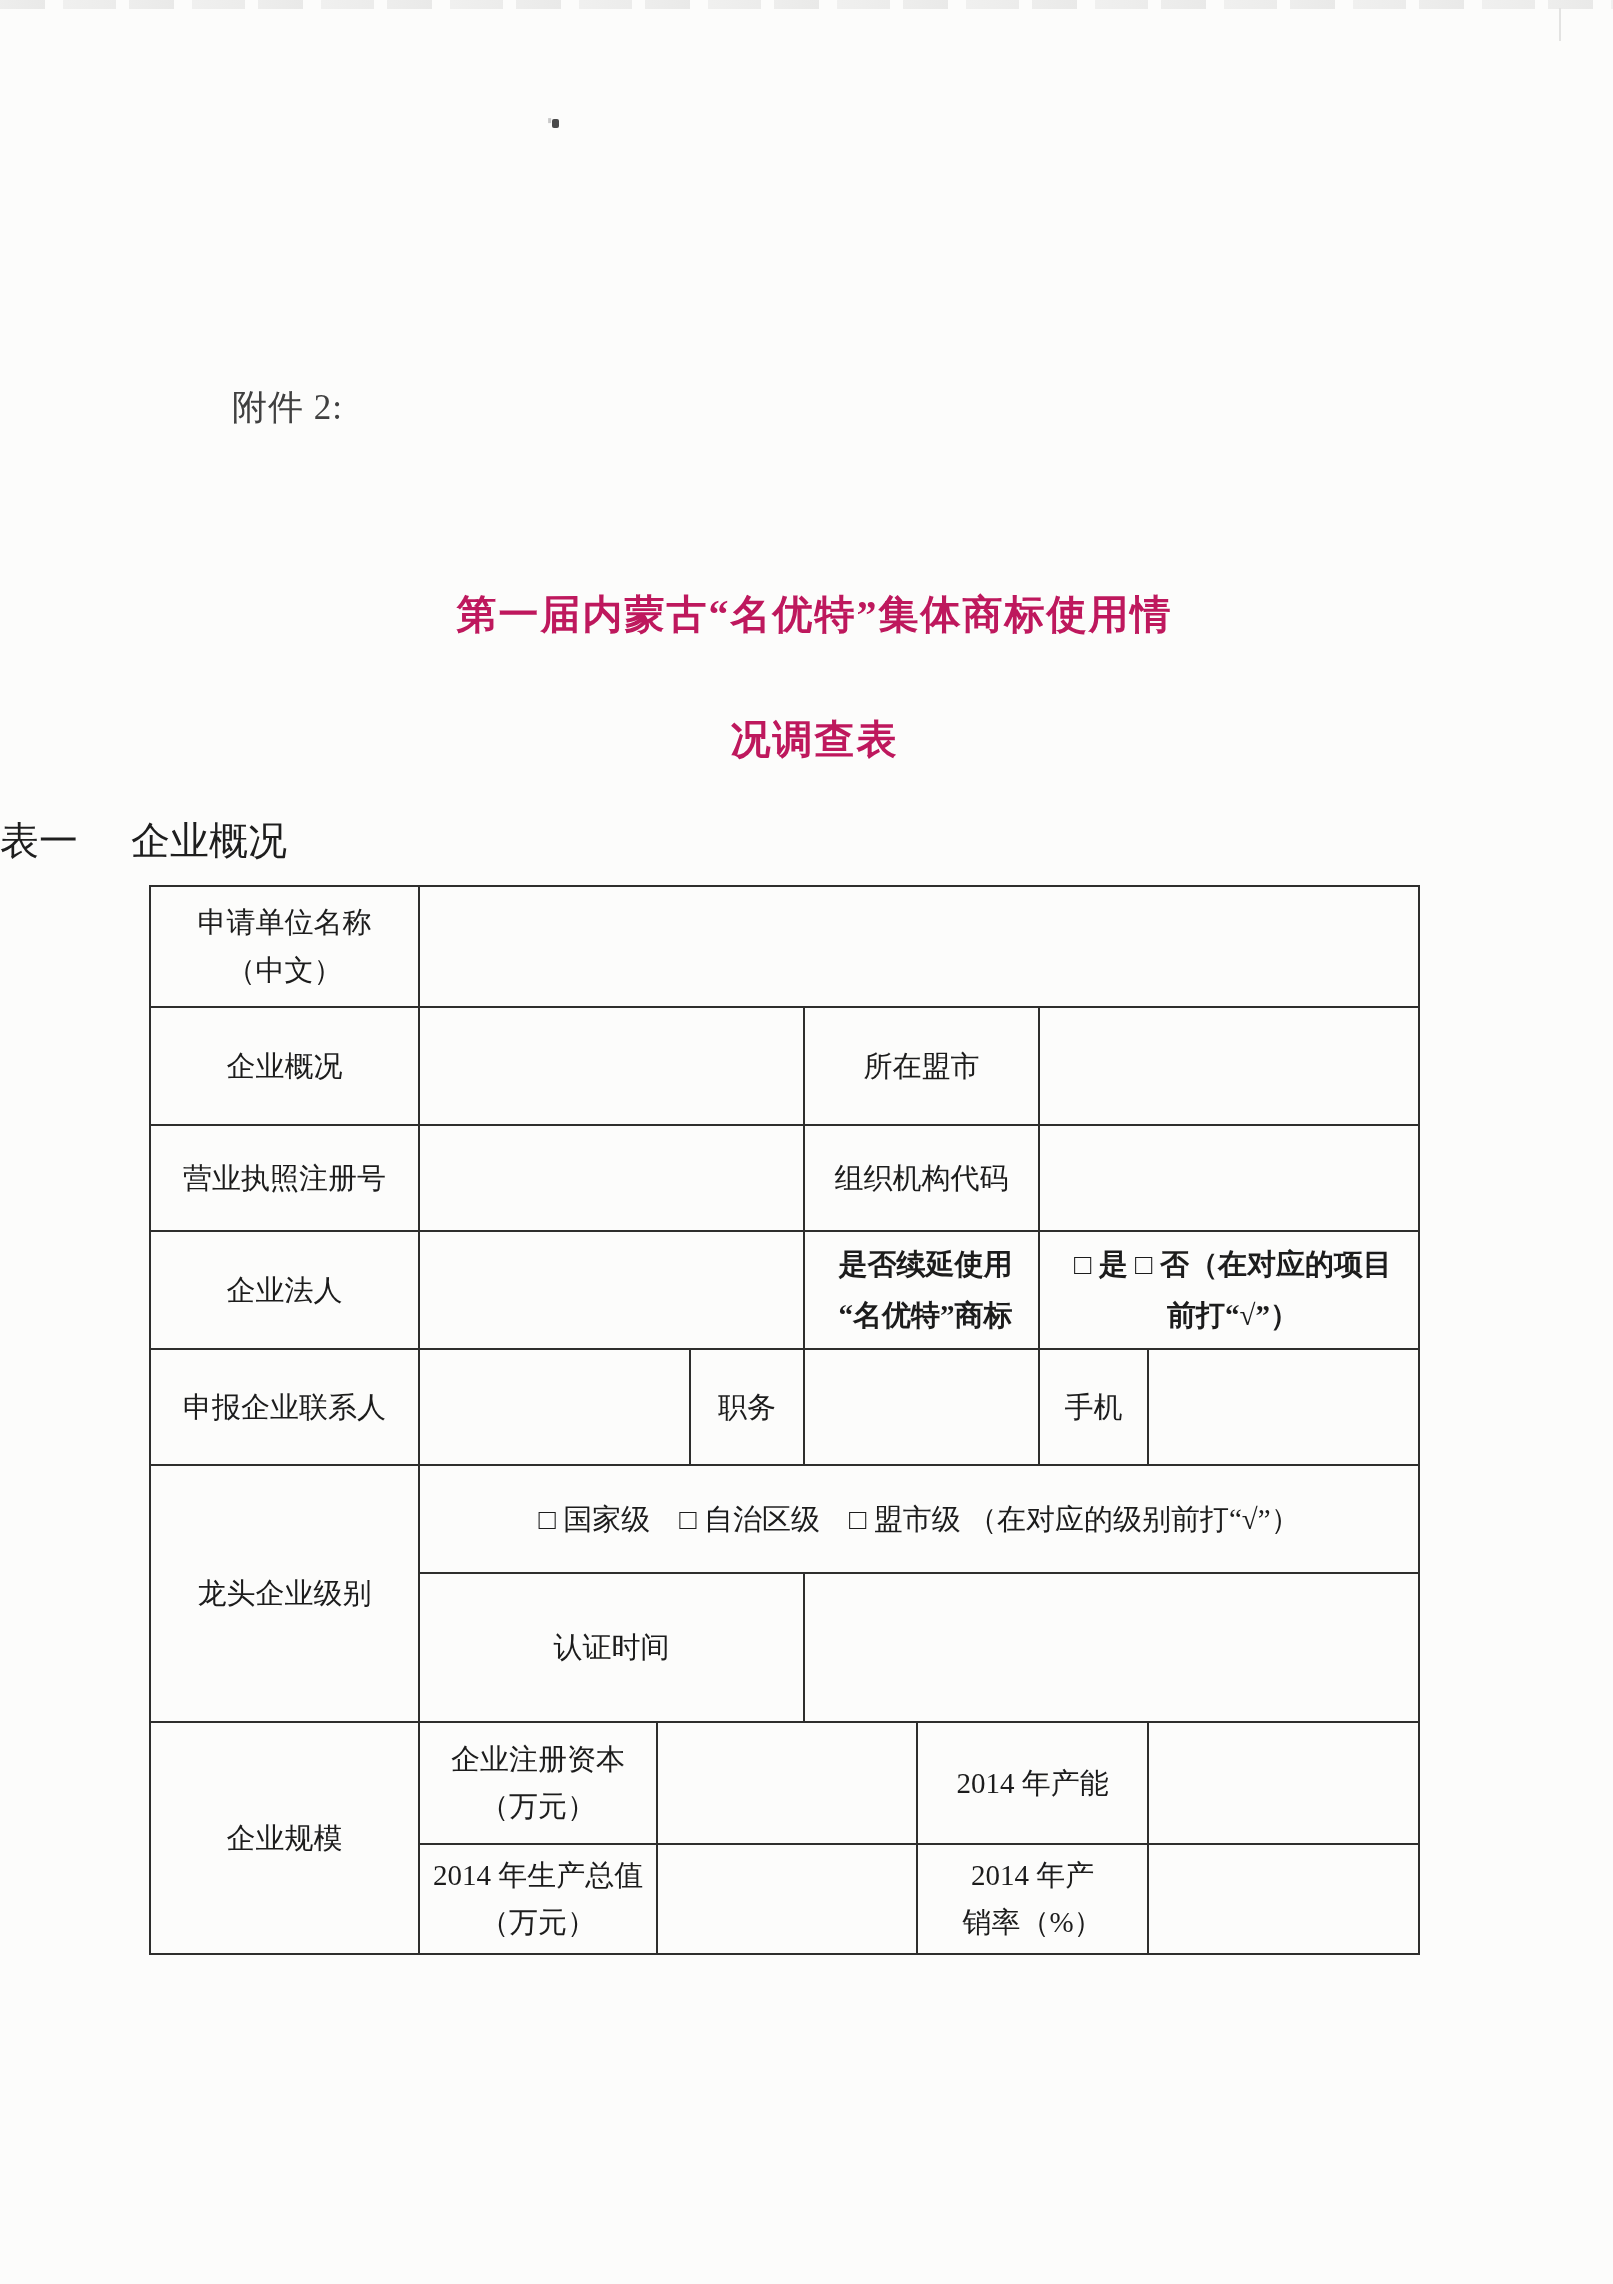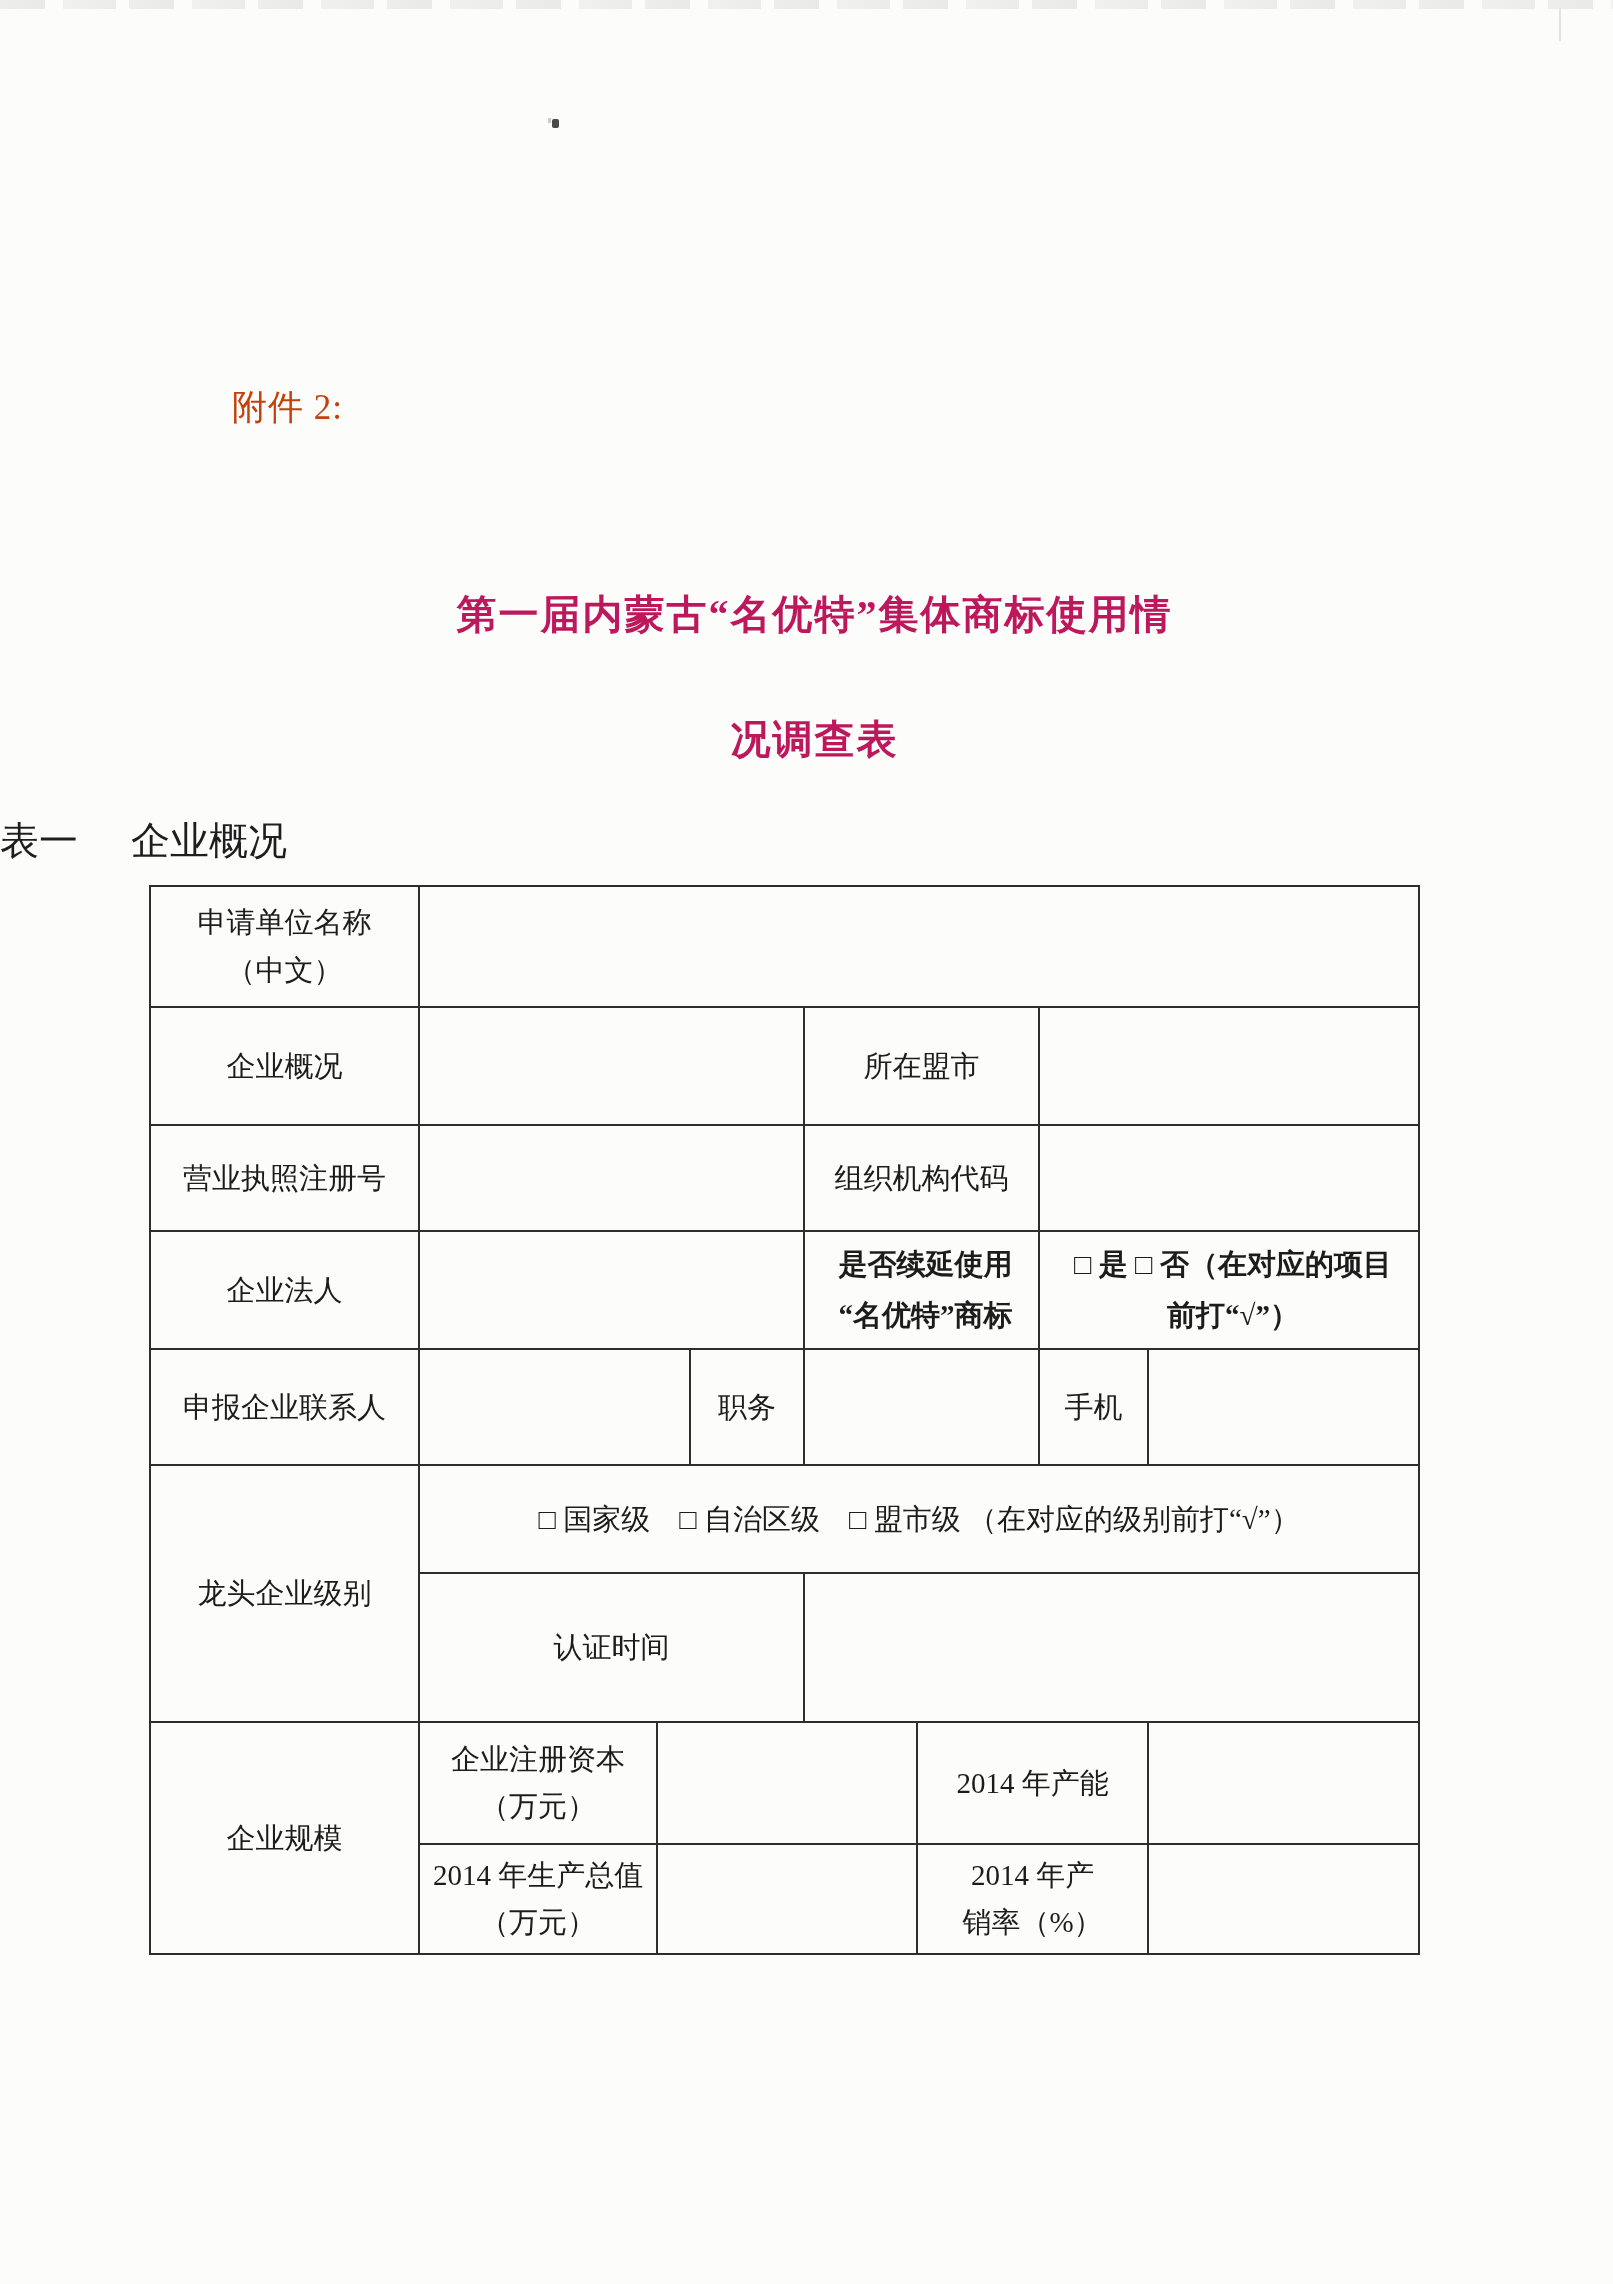--- a/index.html
+++ b/index.html
@@ -39,21 +39,21 @@
     position: absolute;
     left: 1559px; top: 7.8px;
     width: 2px; height: 33px;
     background: #e3e3e2;
   }
   .attachment {
     position: absolute;
     left: 232px; top: 384px;
     font-size: 35px;
     letter-spacing: 1px;
-    color: #c2410c;
+    color: #404040;
   }
   .title {
     position: absolute;
     left: 8px; top: 552px;
     width: 100%;
     text-align: center;
     font-size: 40px;
     font-weight: 900;
     letter-spacing: 2px;
     color: #be185d;

